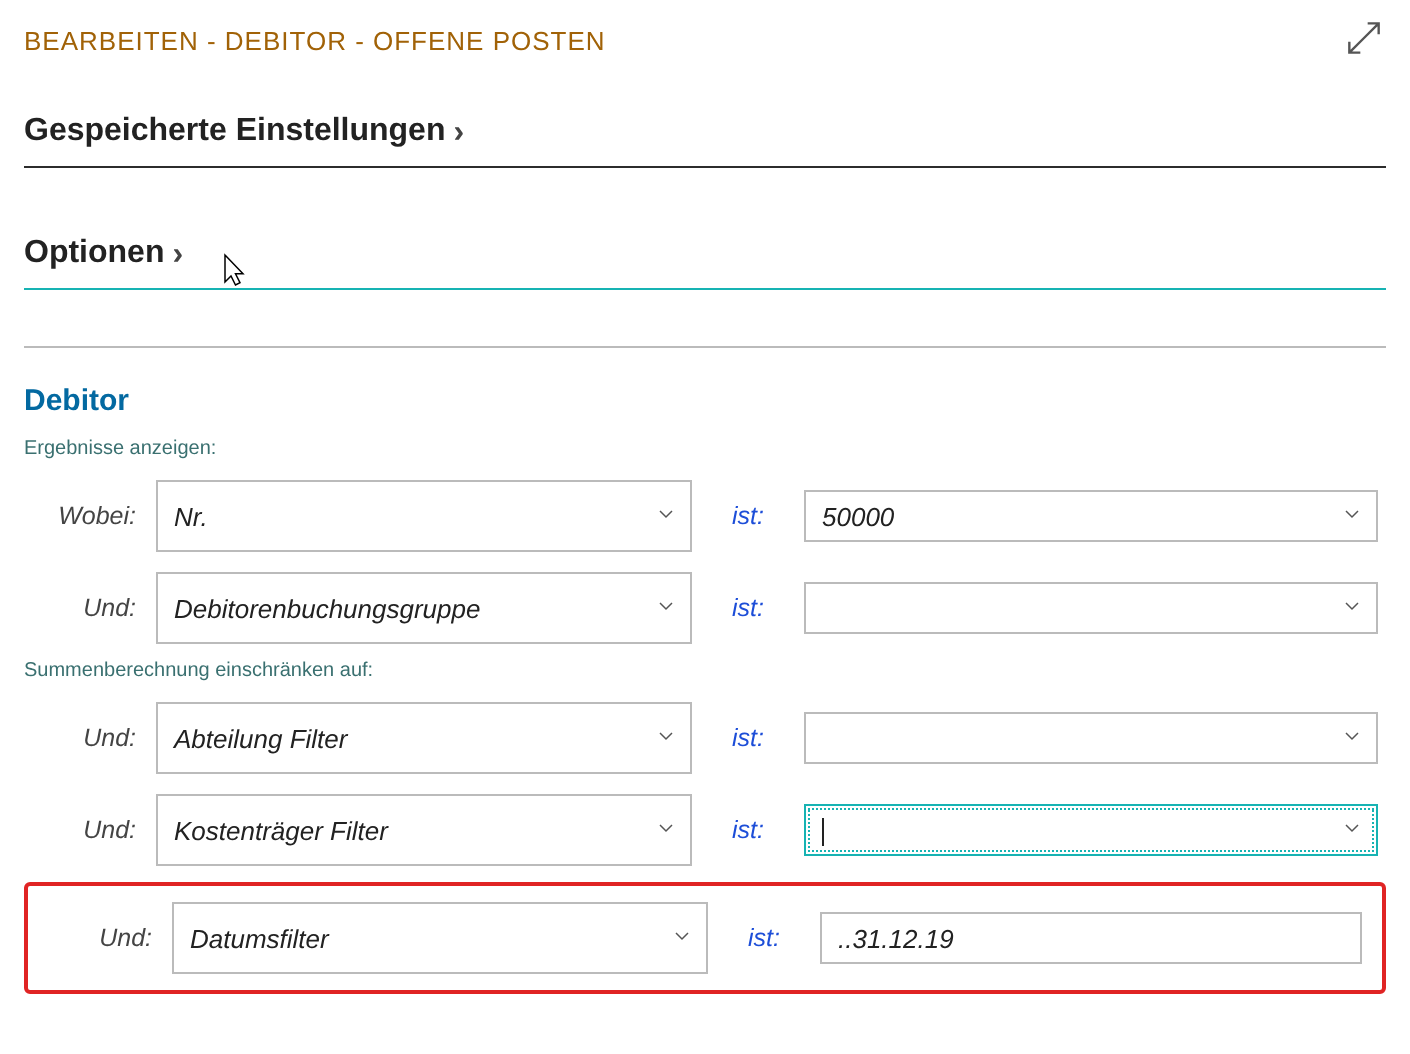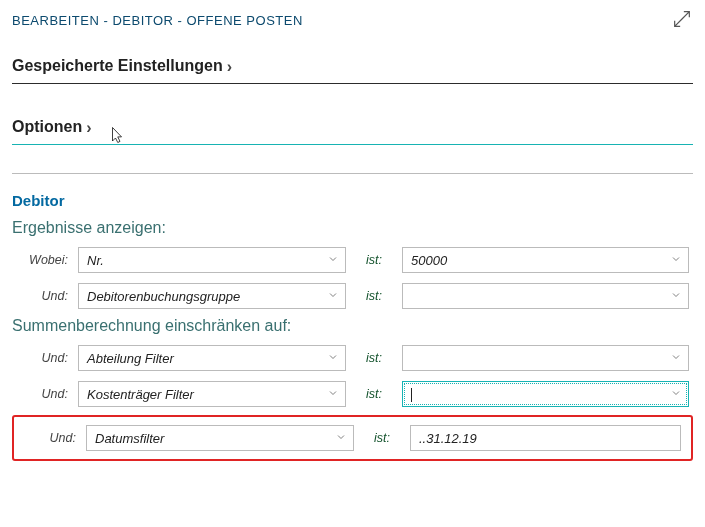--- a/index.html
+++ b/index.html
@@ -13,21 +13,21 @@
   }
   .page-title-row {
     display: flex;
     justify-content: space-between;
     align-items: center;
     margin-bottom: 18px;
   }
   .page-title {
     font-size: 13px;
     letter-spacing: 0.5px;
-    color: #0c4a6e;
+    color: #a16207;
     font-weight: 400;
   }
   .expand-icon svg { width: 22px; height: 22px; stroke: #555; stroke-width: 1.3; fill: none; }
 
   .section-header {
     font-size: 16px;
     font-weight: 600;
     color: #222;
     padding: 6px 0 8px 0;
     display: flex;
@@ -45,57 +45,57 @@
     pointer-events: none;
   }
 
   .subsection-title {
     font-size: 15px;
     font-weight: 600;
     color: #0369a1;
     margin: 18px 0 10px 0;
   }
   .hint-label {
-    font-size: 16px;
+    font-size: 10px;
     color: #3a7070;
     margin: 4px 0 8px 0;
   }
 
   .filter-row {
     display: flex;
     align-items: center;
     margin: 6px 0;
     padding: 2px 4px;
     font-style: italic;
   }
   .filter-row .lhs-label {
     width: 62px;
     text-align: right;
     padding-right: 10px;
     color: #444;
     font-size: 12.5px;
   }
   .filter-row .dropdown {
     flex: 0 0 268px;
-    height: 26px;
+    height: 36px;
     border: 1px solid #bbb;
     background: #fff;
     display: flex;
     align-items: center;
     justify-content: space-between;
     padding: 0 6px 0 8px;
     font-size: 13px;
     color: #222;
     cursor: pointer;
   }
   .filter-row .dropdown .chev-down svg { width: 12px; height: 12px; stroke: #555; stroke-width: 1.5; fill: none; }
   .filter-row .mid-label {
     width: 44px;
     text-align: center;
-    color: #14532d;
+    color: #1d4ed8;
     font-size: 12.5px;
     margin: 0 6px;
   }
   .filter-row .value-input {
     flex: 1 1 auto;
     height: 26px;
     border: 1px solid #bbb;
     background: #fff;
     display: flex;
     align-items: center;

